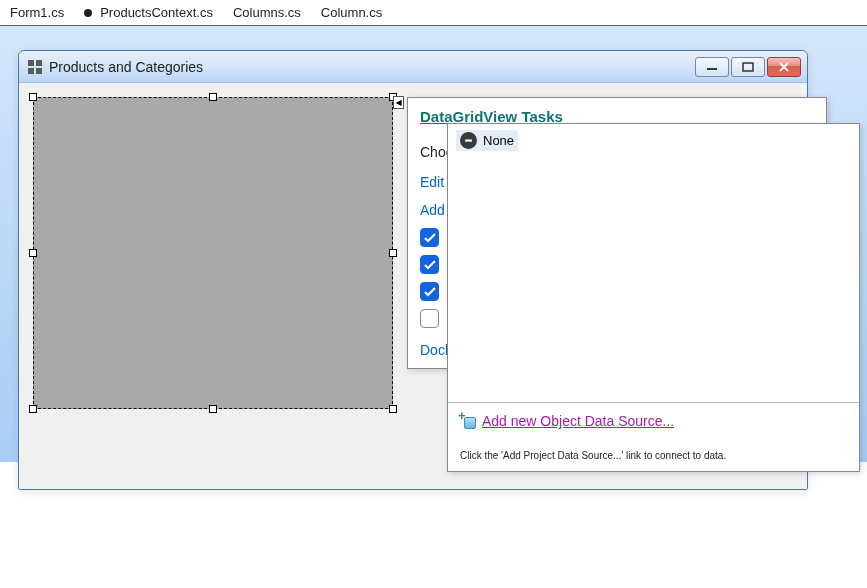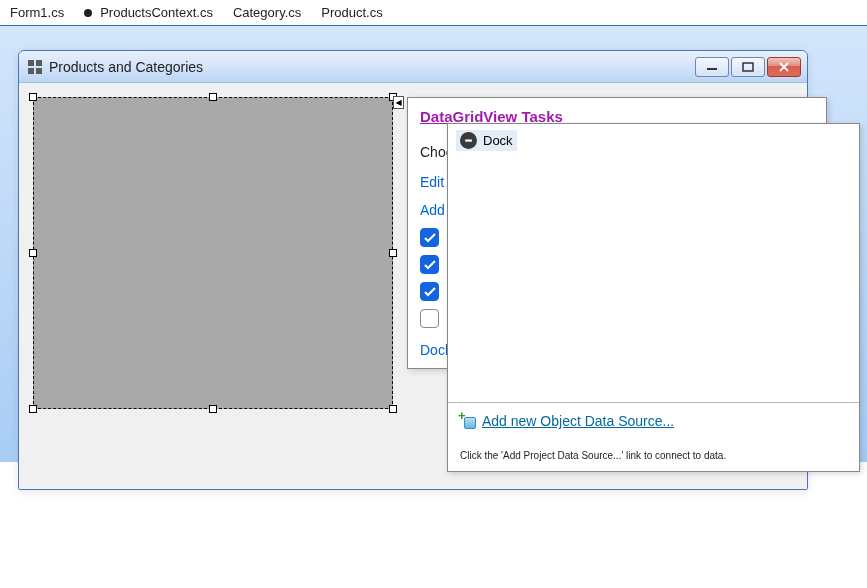--- a/index.html
+++ b/index.html
@@ -159,21 +159,21 @@
       width: 420px;
       background: #fff;
       border: 1px solid #888;
       z-index: 5;
       box-shadow: 2px 2px 6px rgba(0,0,0,0.15);
     }
     .tasks-header {
       font-weight: bold;
       font-size: 15px;
       padding: 10px 12px;
-      color: #a21caf;
+      color: #0f766e;
       text-decoration: underline;
     }
     .tasks-row {
       display: flex;
       align-items: center;
       padding: 4px 12px;
       gap: 8px;
     }
     .tasks-row label { color: #222; font-size: 14px; }
     .combo {
@@ -272,21 +272,21 @@
     .ds-footer {
       border-top: 1px solid #b5b5b5;
       padding: 10px 12px;
     }
     .ds-add-link {
       display: flex;
       align-items: center;
       gap: 6px;
     }
     .ds-add-link a {
-      color: #0369a1;
+      color: #a21caf;
       text-decoration: underline;
       font-size: 14px;
       cursor: pointer;
     }
     .ds-plus-icon {
       position: relative;
       width: 16px;
       height: 16px;
     }
     .ds-plus-icon .db {
@@ -320,24 +320,24 @@
 
 <div class="tab-strip">
   <div class="tab">
     <span>Form1.cs</span>
   </div>
   <div class="tab">
     <span class="dirty-dot"></span>
     <span>ProductsContext.cs</span>
   </div>
   <div class="tab">
-    <span>Category.cs</span>
+    <span>Columns.cs</span>
   </div>
   <div class="tab">
-    <span>Product.cs</span>
+    <span>Column.cs</span>
   </div>
 </div>
 
 <div class="design-surface">
 
   <div class="form-window">
     <div class="titlebar">
       <span class="app-icon">
         <svg width="16" height="16" viewBox="0 0 16 16">
           <rect x="1" y="1" width="6" height="6" fill="#5a5a5a"></rect>
@@ -425,21 +425,21 @@
       </div>
       <div class="dock-link">
         <span>Dock in Parent Container</span>
       </div>
     </div>
 
     <div class="datasource-popup">
       <div class="ds-tree">
         <div class="ds-item">
           <span class="ds-none-icon">━</span>
-          <span>Dock</span>
+          <span>None</span>
         </div>
       </div>
       <div class="ds-footer">
         <div class="ds-add-link">
           <span class="ds-plus-icon">
             <span class="db"></span>
             <span class="plus">+</span>
           </span>
           <a>Add new Object Data Source...</a>
         </div>

